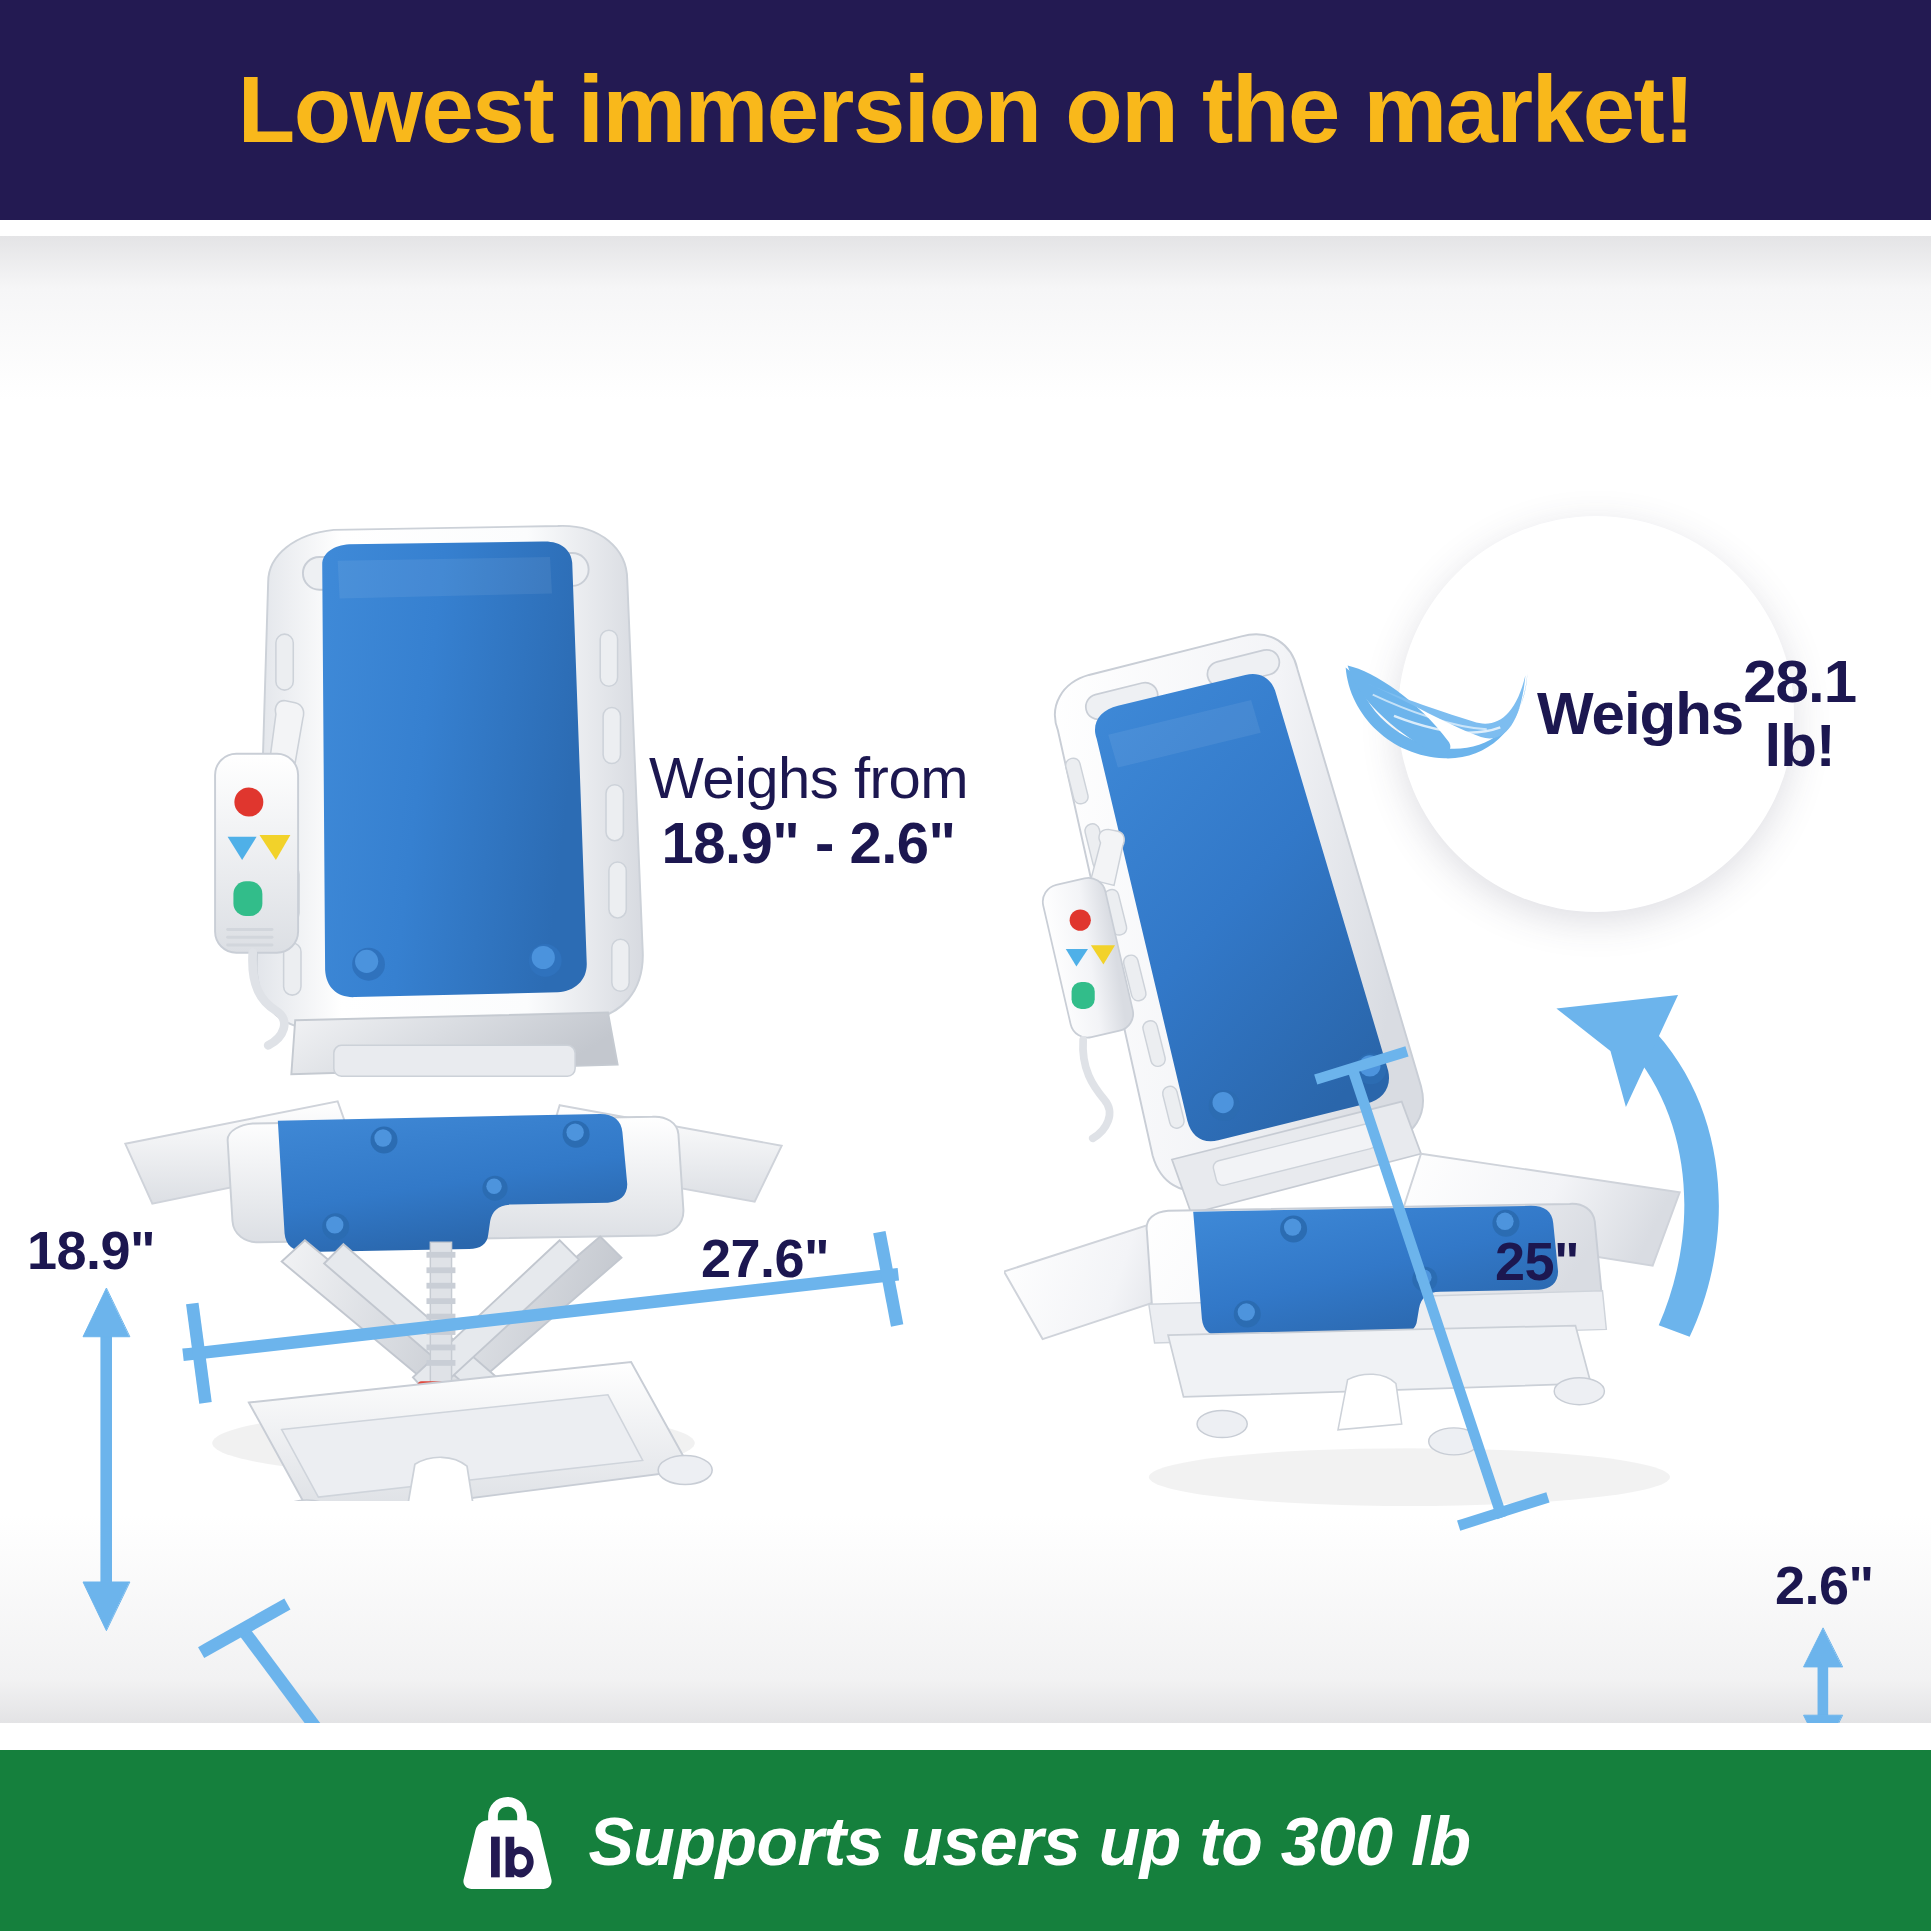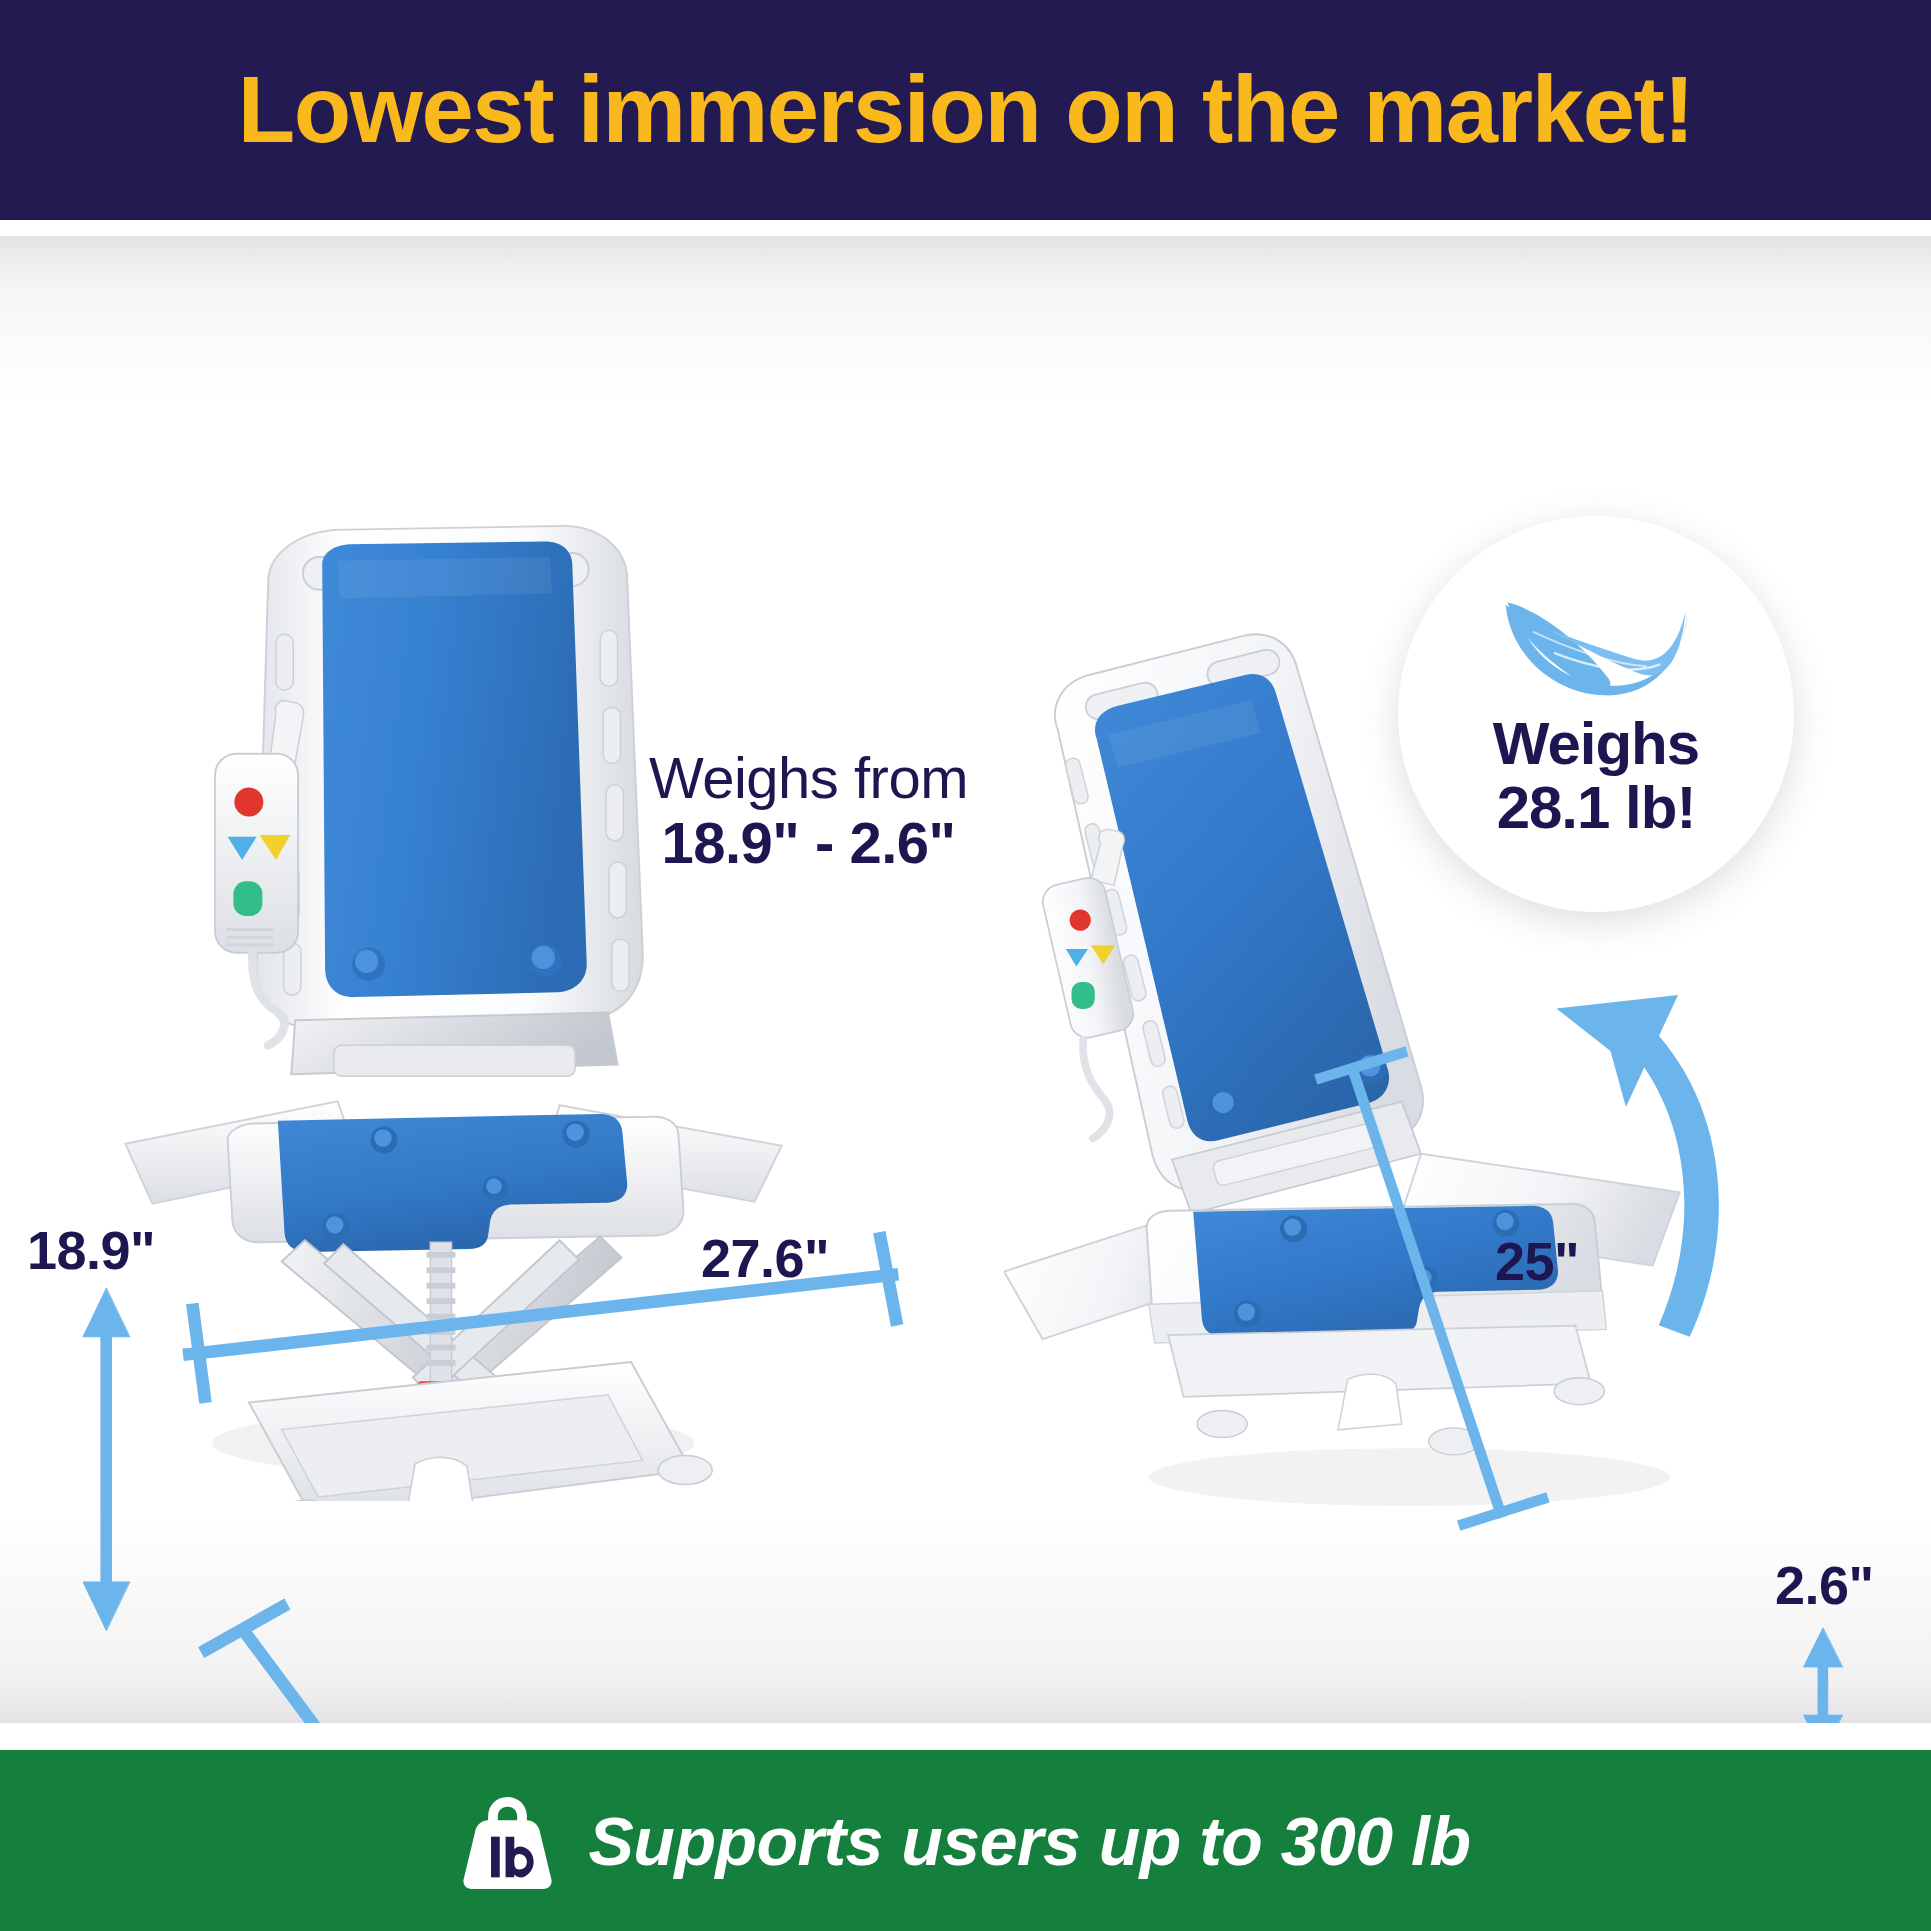--- a/index.html
+++ b/index.html
@@ -71,21 +71,21 @@
 
   
   .badge {
     position: absolute;
     left: 1398px; top: 280px;
     width: 396px; height: 396px;
     border-radius: 50%;
     background: #ffffff;
     box-shadow: 0 9.7px 37px rgba(60,60,90,.17);
     display: flex;
-    flex-direction: column;
+    flex-direction: row;
     align-items: center;
     justify-content: center;
     text-align: center;
   }
   .feather-wrap { width: 201px; height: 116px; margin-bottom: 7.7px;}
   .badge-line {
     color: #1c1750;
     font-size: 60px;
     font-weight: bold;
     line-height: 1.06;

